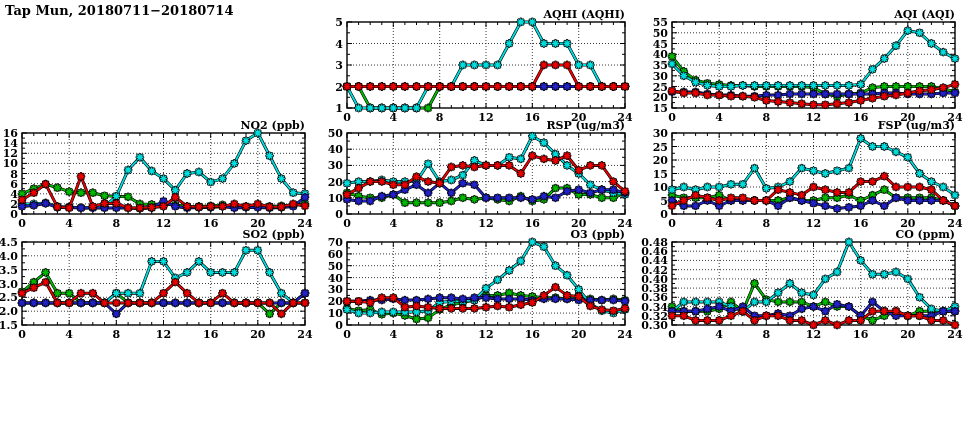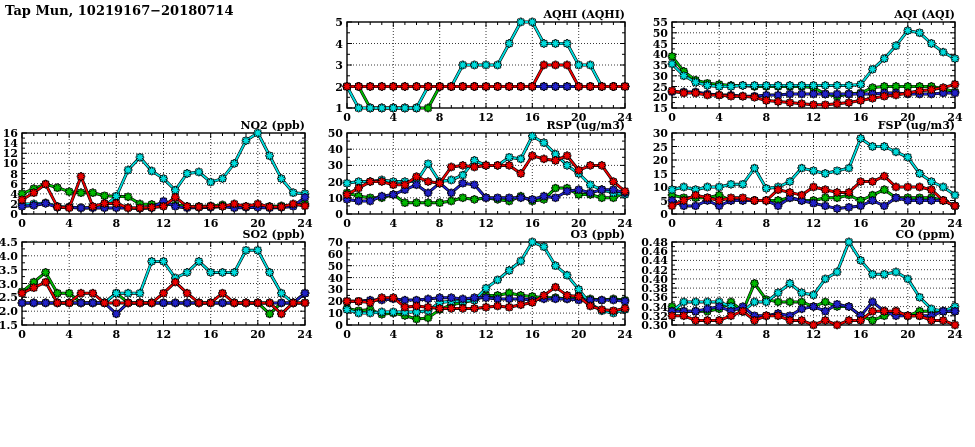--- a/index.html
+++ b/index.html
@@ -14,21 +14,21 @@
   .chart-title{font:bold 11px "DejaVu Serif",serif;fill:#000;}
   .line-under{fill:none;stroke:#000;stroke-width:3;stroke-linejoin:round;}
   .line{fill:none;stroke-width:1.8;stroke-linejoin:round;}
   .marker-under{fill:none;stroke:#000;stroke-width:2.8;stroke-linecap:round;}
   .marker{fill:none;stroke-width:1.4;stroke-linecap:round;}
 </style>
 </head>
 <body>
 
 <div id="screen">
-  <div class="main-title">Tap Mun, 10219167−20180714</div>
+  <div class="main-title">Tap Mun, 20180711−20180714</div>
   <svg id="charts-svg" width="975" height="447" viewBox="0 0 975 447">
       <g>
         <path d="M393.3,22V108M439.7,22V108M486,22V108M532.3,22V108M578.7,22V108M347,86.5H625M347,65H625M347,43.5H625" class="grid"></path>
         <path d="M347,108V103M347,22V27M358.6,108V105M358.6,22V25M370.2,108V105M370.2,22V25M381.8,108V105M381.8,22V25M393.3,108V103M393.3,22V27M404.9,108V105M404.9,22V25M416.5,108V105M416.5,22V25M428.1,108V105M428.1,22V25M439.7,108V103M439.7,22V27M451.3,108V105M451.3,22V25M462.8,108V105M462.8,22V25M474.4,108V105M474.4,22V25M486,108V103M486,22V27M497.6,108V105M497.6,22V25M509.2,108V105M509.2,22V25M520.8,108V105M520.8,22V25M532.3,108V103M532.3,22V27M543.9,108V105M543.9,22V25M555.5,108V105M555.5,22V25M567.1,108V105M567.1,22V25M578.7,108V103M578.7,22V27M590.3,108V105M590.3,22V25M601.8,108V105M601.8,22V25M613.4,108V105M613.4,22V25M625,108V103M625,22V27M347,108H352M625,108H620M347,97.3H350M625,97.3H622M347,86.5H352M625,86.5H620M347,75.8H350M625,75.8H622M347,65H352M625,65H620M347,54.3H350M625,54.3H622M347,43.5H352M625,43.5H620M347,32.8H350M625,32.8H622M347,22H352M625,22H620" class="ticks"></path>
         <rect x="347" y="22" width="278" height="86" class="frame"></rect>
         <text x="347" y="121" text-anchor="middle" class="tick-label">0</text>
         <text x="393.3" y="121" text-anchor="middle" class="tick-label">4</text>
         <text x="439.7" y="121" text-anchor="middle" class="tick-label">8</text>
         <text x="486" y="121" text-anchor="middle" class="tick-label">12</text>
         <text x="532.3" y="121" text-anchor="middle" class="tick-label">16</text>

